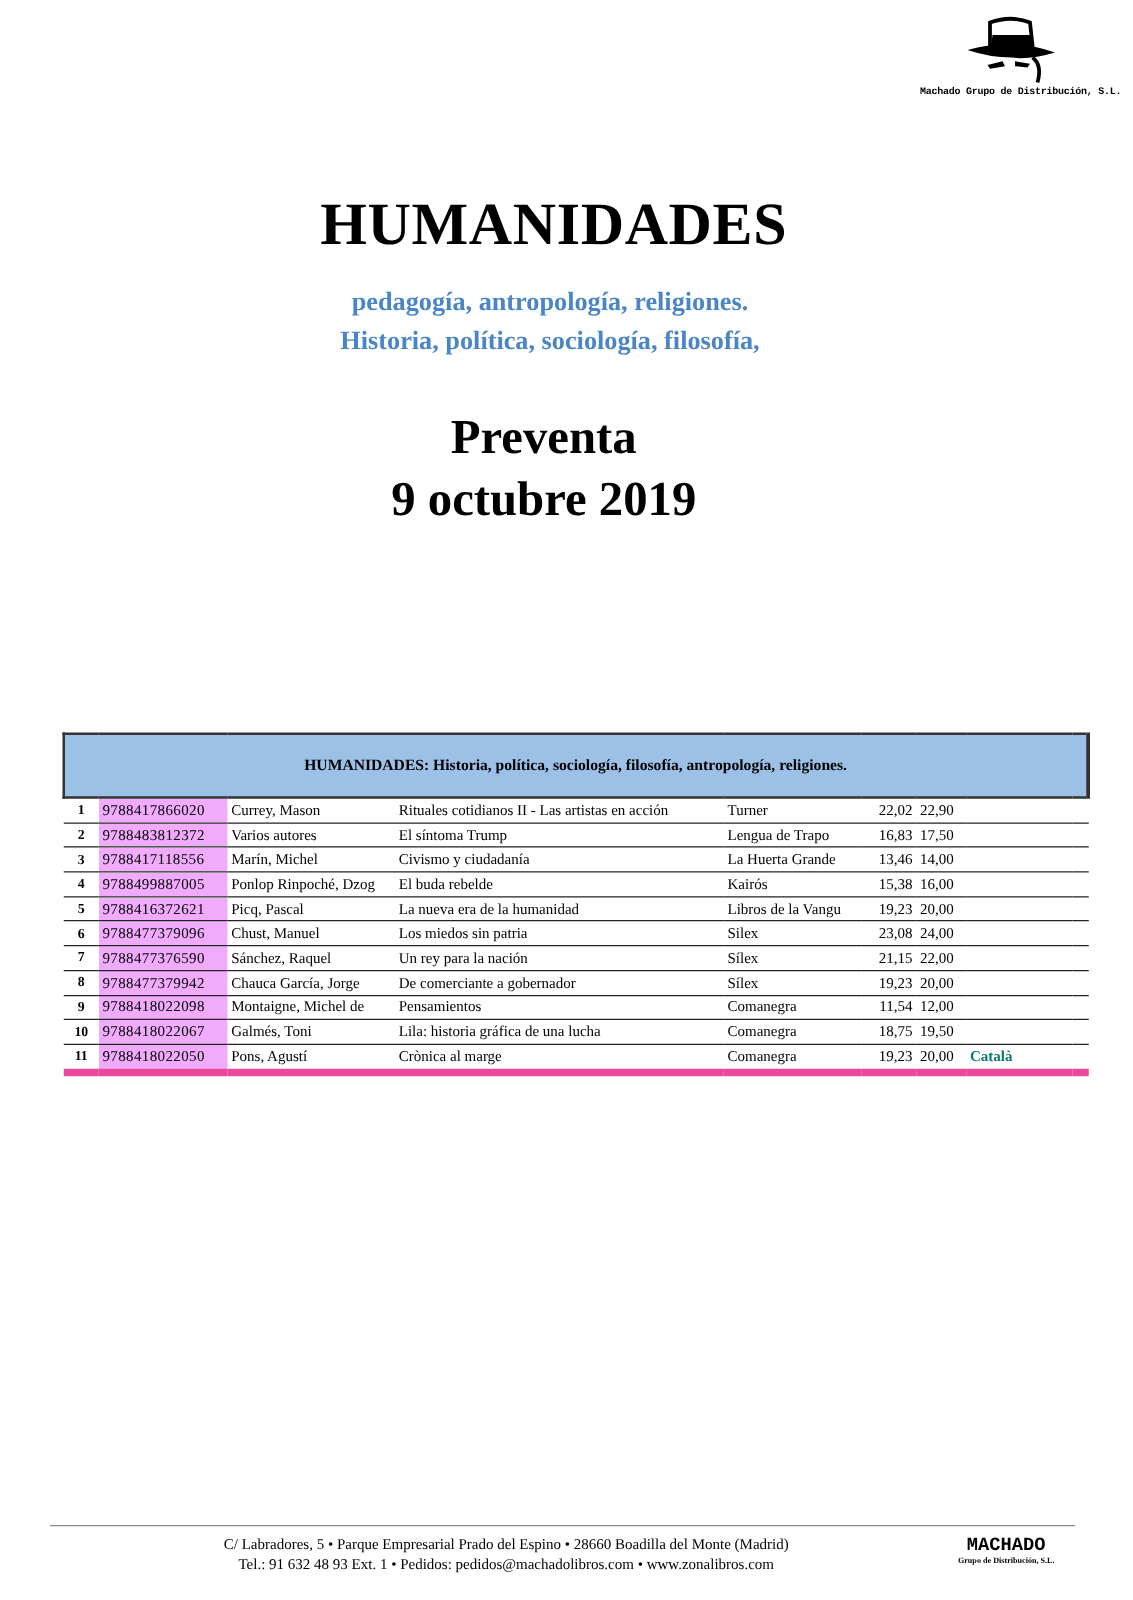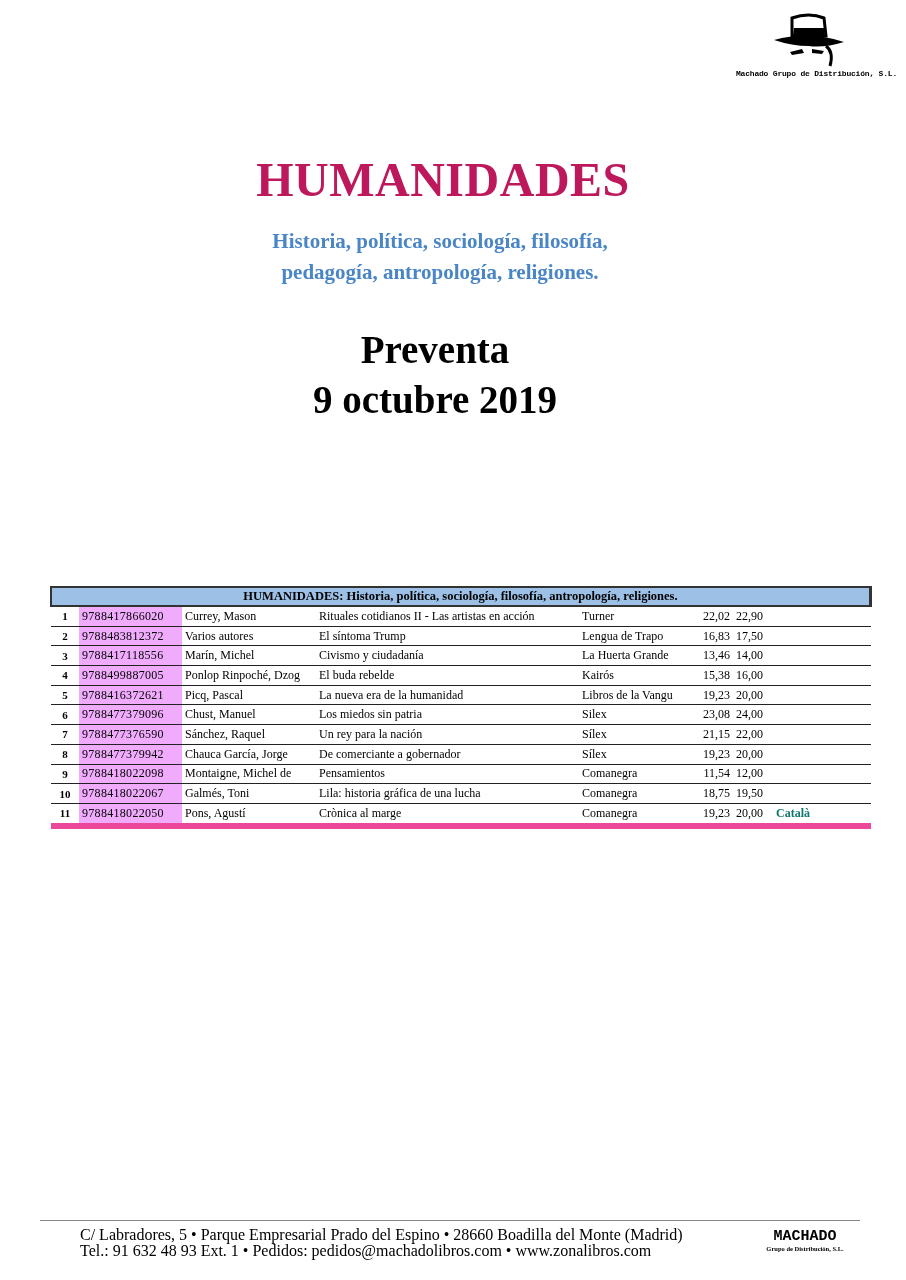--- a/index.html
+++ b/index.html
@@ -12,59 +12,59 @@
       position: absolute; left: 736px; top: 8px; width: 146px; height: 84px;
       text-align: center;
     }
     .logo svg { display: block; margin: 4px auto 0; }
     .logo-caption {
       font-family: Liberation Mono, monospace; font-size: 8px; font-weight: bold;
       letter-spacing: -0.2px; margin-top: 1px; white-space: nowrap;
     }
     .title {
       position: absolute; left: 0; top: 152px; width: 886px; text-align: center;
-      color: #be185d; font-family: "Liberation Serif", serif; font-weight: bold;
+      color: #000000; font-family: "Liberation Serif", serif; font-weight: bold;
       font-size: 48px; letter-spacing: 0.5px;
     }
     .subtitle {
       position: absolute; left: 0; top: 226px; width: 880px; text-align: center;
       color: #4a86c5; font-family: "Liberation Serif", serif; font-weight: bold;
       font-size: 21px; line-height: 31px;
     }
     .preventa {
       position: absolute; left: 0; top: 325px; width: 870px; text-align: center;
       font-family: "Liberation Serif", serif; font-weight: bold; font-size: 39px; line-height: 50px;
     }
     table.books {
       position: absolute; left: 50px; top: 586px; width: 822px;
       border-collapse: collapse; font-family: "Liberation Serif", serif; font-size: 12px;
     }
     table.books th {
-      background: #9dc1e6; border: 2px solid #333; border-right: 3px solid #333; height: 17px; padding: 0;
+      background: #9dc1e6; border: 2px solid #333; border-right: 3px solid #333; height: 17px; padding: 16px;
       font-size: 12.5px; font-weight: bold; text-align: center;
     }
     table.books td {
       height: 18.7px; padding: 0 3px; border-bottom: 1px solid #222; white-space: nowrap; overflow: hidden;
     }
     table.books tr:last-child td { border-bottom: 6px solid #ec4899; }
     td.num { width: 22px; text-align: center; font-weight: bold; font-size: 11px; }
     td.isbn { width: 97px; background: #f0abfc; letter-spacing: 0.3px; }
     td.author { width: 128px; max-width: 128px; }
     td.btitle { width: 257px; max-width: 257px; }
     td.pub { width: 104px; max-width: 104px; }
     td.pnet { width: 38px; text-align: right; }
     td.ppvp { width: 34px; }
     td.note { color: #0f766e; font-weight: bold; margin-top: 25px; }
     .footer-rule {
       position: absolute; left: 40px; top: 1220px; width: 820px; height: 0;
       border-top: 1px solid #888;
     }
     .footer-text {
-      position: absolute; left: 80px; top: 1227px; width: 650px; text-align: left;
-      font-family: "Liberation Serif", serif; font-size: 16px; line-height: 16px;
+      position: absolute; left: 80px; top: 1227px; width: 650px; text-align: center;
+      font-family: "Liberation Serif", serif; font-size: 12px; line-height: 16px;
     }
     .footer-brand {
       position: absolute; left: 750px; top: 1229px; width: 110px; text-align: center;
       font-family: "Liberation Serif", serif;
     }
     .footer-brand .b1 { font-weight: bold; font-size: 15px; line-height: 16px; font-family: Liberation Mono, monospace; }
     .footer-brand .b2 { font-size: 6.5px; font-weight: bold; }
   </style>
 </head>
 <body>
@@ -76,22 +76,22 @@
     <path d="M10 28 Q45 18 80 30 Q60 36 45 34 Q28 34 10 28 Z" fill="#000"></path>
     <path d="M26 40 L38 37 L40 41 L28 43 Z" fill="#000"></path>
     <path d="M48 37 L60 39 L58 42 L48 41 Z" fill="#000"></path>
     <path d="M62 34 Q70 40 66 54" fill="none" stroke="#000" stroke-width="3"></path>
   </svg>
   <div class="logo-caption">Machado Grupo de Distribución, S.L.</div>
 </div>
 
 <div class="title">HUMANIDADES</div>
 <div class="subtitle">
+  <div>pedagogía, antropología, religiones.</div>
   <div>Historia, política, sociología, filosofía,</div>
-  <div>pedagogía, antropología, religiones.</div>
 </div>
 <div class="preventa">
   <div>Preventa</div>
   <div>9 octubre 2019</div>
 </div>
 
 <table class="books">
   <thead>
     <tr>
       <th colspan="9">HUMANIDADES: Historia, política, sociología, filosofía, antropología, religiones.</th>

